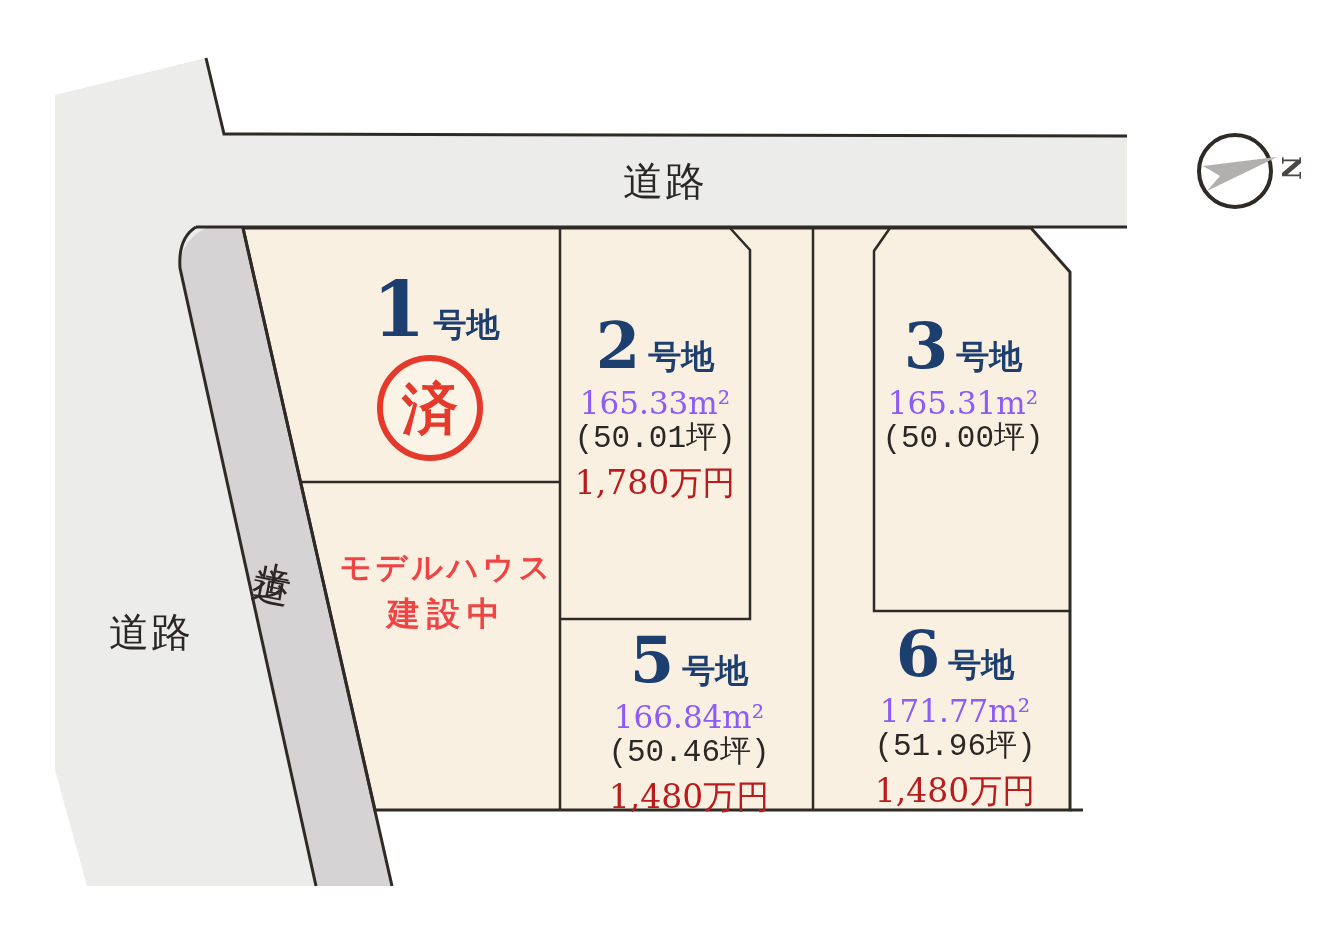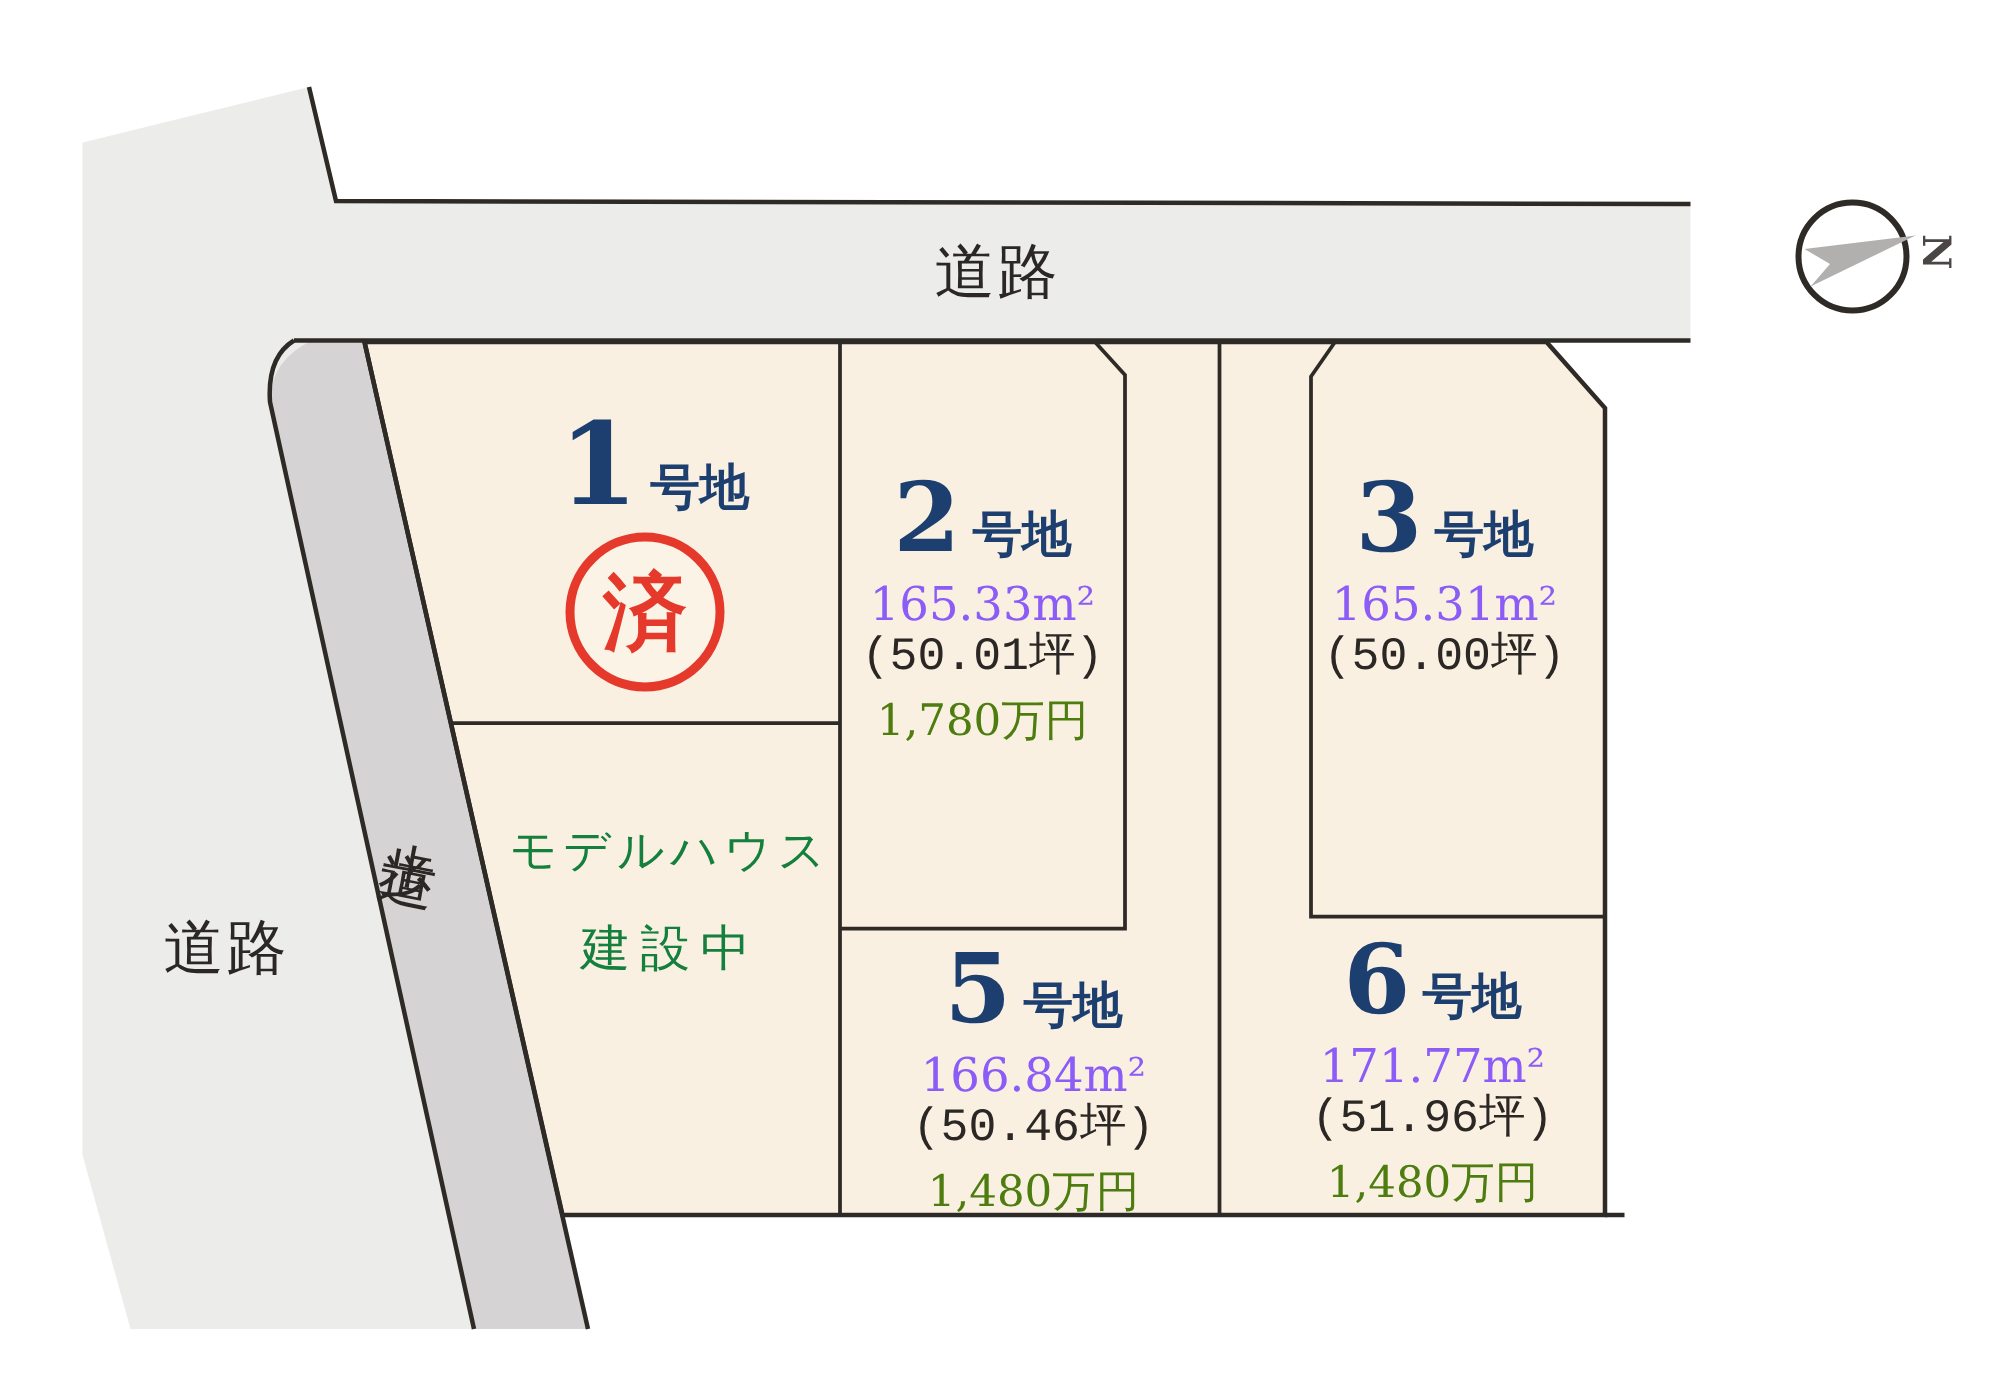--- a/index.html
+++ b/index.html
@@ -13,29 +13,29 @@
   .sidewalk-label{
     font-size:38px;letter-spacing:8px;writing-mode:vertical-rl;text-orientation:upright;
     transform:translate(-50%,-50%) rotate(11deg);
   }
   .lot-info{position:absolute;transform:translateX(-50%);text-align:center;line-height:1;}
   .num-row{display:flex;align-items:baseline;justify-content:center;line-height:1;}
   .lot-num{font-size:64px;font-weight:bold;color:#1d3f70;}
   .lot-suffix{font-size:33px;font-weight:bold;color:#1d3f70;margin-left:8px;}
   .lot-area{font-size:31px;margin-top:10px;color:#8b5cf6;}
   .lot-tsubo{font-size:31px;margin-top:4px;color:#2b2724;font-family:Liberation Mono, monospace;}
-  .lot-price{font-size:29px;margin-top:12px;color:#4d7c0f;}
+  .lot-price{font-size:33px;margin-top:12px;color:#b91c1c;}
   #lot1-row .lot-num{font-size:76px;}
   #sold-badge{
     position:absolute;left:430px;top:408px;width:94px;height:94px;border:6px solid #e5392c;
     border-radius:50%;background:#fbf3e6;display:flex;align-items:center;justify-content:center;
     transform:translate(-50%,-50%);
   }
   #sold-badge .sold-char{font-size:56px;font-weight:bold;color:#e5392c;line-height:1;}
-  .mh-line{font-weight:normal;color:#15803d;}
+  .mh-line{font-weight:bold;color:#ef4444;}
   #mh-line1{font-size:31px;letter-spacing:4px;}
   #mh-line2{font-size:33px;letter-spacing:7px;}
 </style>
 </head>
 <body>
 
 <div id="stage">
 
   <svg id="plan-svg" width="1336" height="932" viewBox="0 0 1336 932">
 
@@ -73,21 +73,21 @@
       <span class="lot-num">1</span>
       <span class="lot-suffix">号地</span>
     </div>
   </div>
   <div id="sold-badge">
     <span class="sold-char">済</span>
   </div>
 
   <div class="lot-info" style="left:447px;top:552px;">
     <div class="mh-line" id="mh-line1">モデルハウス</div>
-    <div class="mh-line" id="mh-line2" style="margin-top:32px;">建設中</div>
+    <div class="mh-line" id="mh-line2" style="margin-top:14px;">建設中</div>
   </div>
 
   <div class="lot-info" style="left:655px;top:314px;">
     <div class="num-row">
       <span class="lot-num">2</span>
       <span class="lot-suffix">号地</span>
     </div>
     <div class="lot-area">165.33m²</div>
     <div class="lot-tsubo">(50.01坪)</div>
     <div class="lot-price">1,780万円</div>

